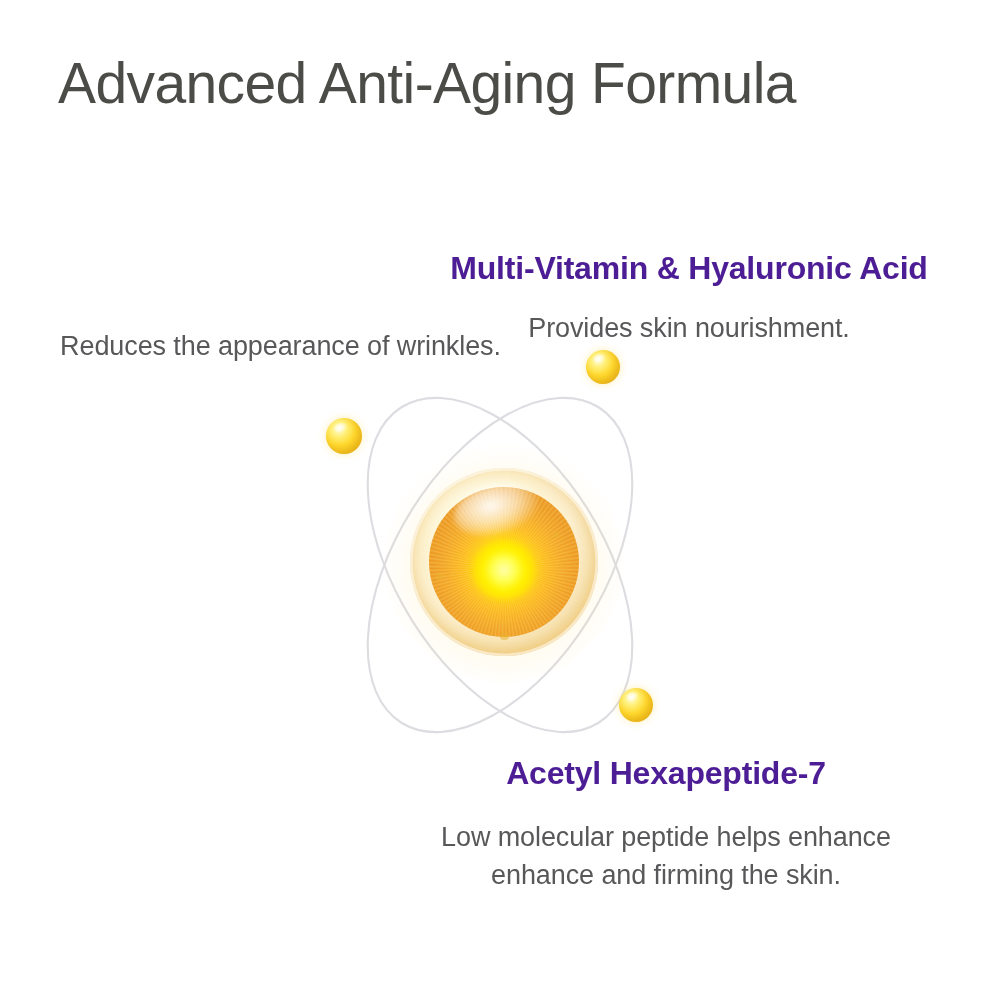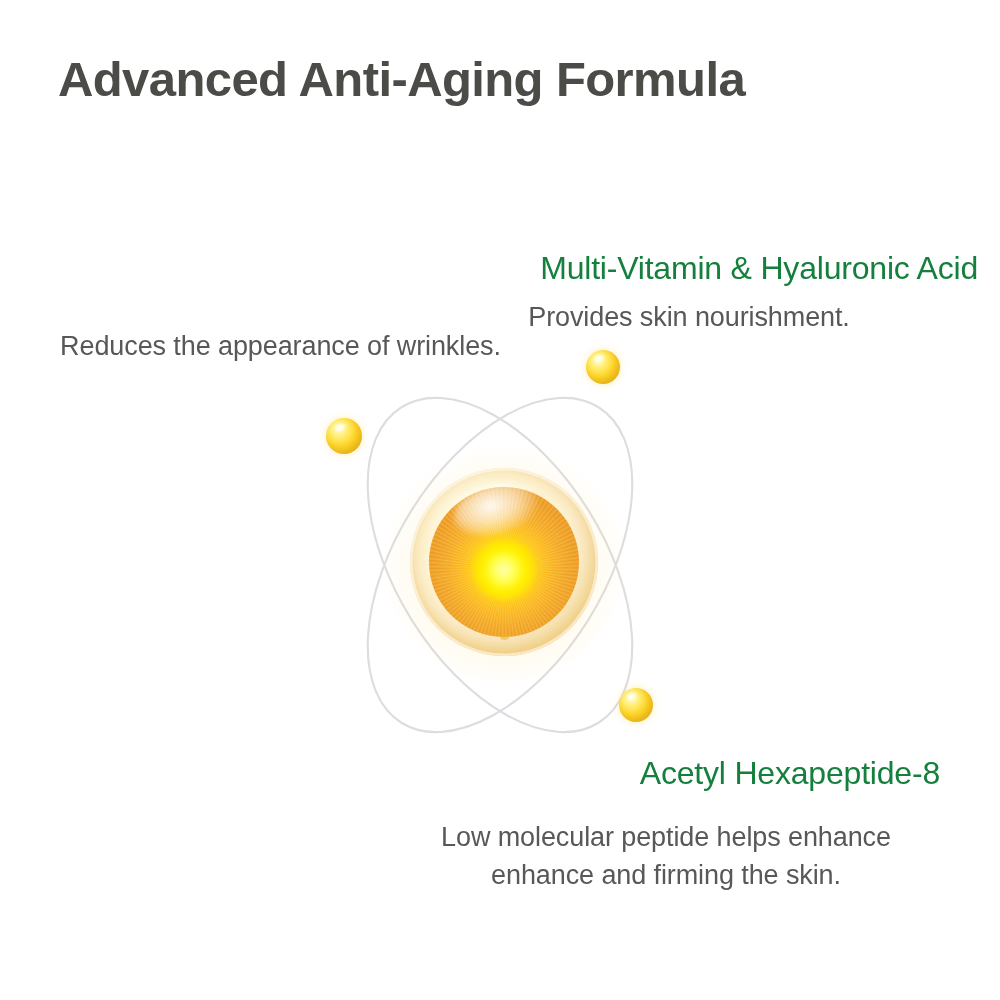--- a/index.html
+++ b/index.html
@@ -19,40 +19,39 @@
     height: 1000px;
     background: #ffffff;
     overflow: hidden;
   }
 
   
   .page-title {
     position: absolute;
     left: 58px;
     top: 52px;
-    font-size: 49px;
-    font-weight: bold;
+    font-size: 57px;
+    font-weight: normal;
     letter-spacing: -0.6px;
     color: #4b4b47;
     white-space: nowrap;
     line-height: 1.12;
   }
 
   
   .callout {
     position: absolute;
   }
   .callout-title {
     font-size: 32px;
-    font-weight: normal;
-    color: #15803d;
+    font-weight: bold;
+    color: #4c1d95;
     letter-spacing: -0.2px;
     line-height: 1.15;
     white-space: nowrap;
-    text-align: right;
   }
   .callout-desc {
     font-size: 27px;
     font-weight: normal;
     color: #58585a;
     letter-spacing: -0.1px;
     line-height: 1.42;
   }
   .callout-desc .line { display: block; white-space: nowrap; }
 
@@ -65,21 +64,21 @@
   }
   #callout-retinol .callout-desc { }
 
   
   #callout-multivitamin {
     left: 400px;
     top: 250px;
     width: 578px;
     text-align: center;
   }
-  #callout-multivitamin .callout-desc { margin-top: 11px; }
+  #callout-multivitamin .callout-desc { margin-top: 22px; }
 
   
   #callout-acetyl {
     left: 392px;
     top: 755px;
     width: 548px;
     text-align: center;
   }
   #callout-acetyl .callout-desc { margin-top: 26px; }
 
@@ -265,20 +264,20 @@
   </div>
 
   <div class="callout" id="callout-multivitamin">
     <div class="callout-title">Multi-Vitamin &amp; Hyaluronic Acid</div>
     <div class="callout-desc">
       <span class="line">Provides skin nourishment.</span>
     </div>
   </div>
 
   <div class="callout" id="callout-acetyl">
-    <div class="callout-title">Acetyl Hexapeptide-8</div>
+    <div class="callout-title">Acetyl Hexapeptide-7</div>
     <div class="callout-desc">
       <span class="line">Low molecular peptide helps enhance</span>
       <span class="line">enhance and firming the skin.</span>
     </div>
   </div>
 
 </div>
 
 </body></html>

